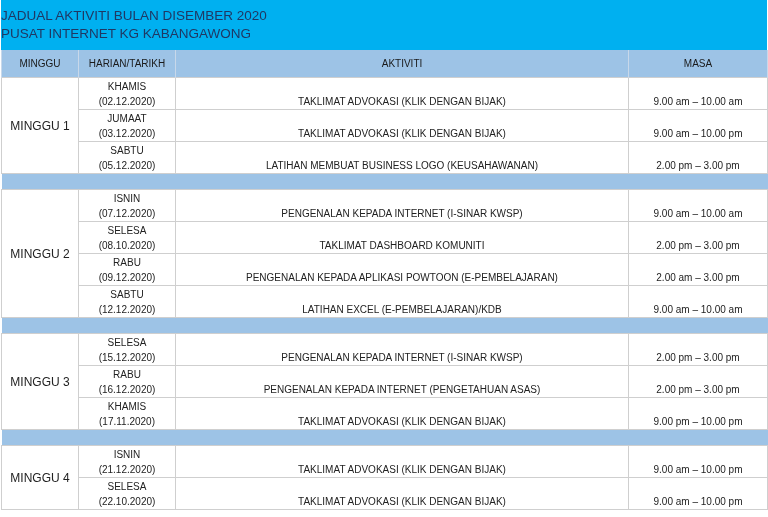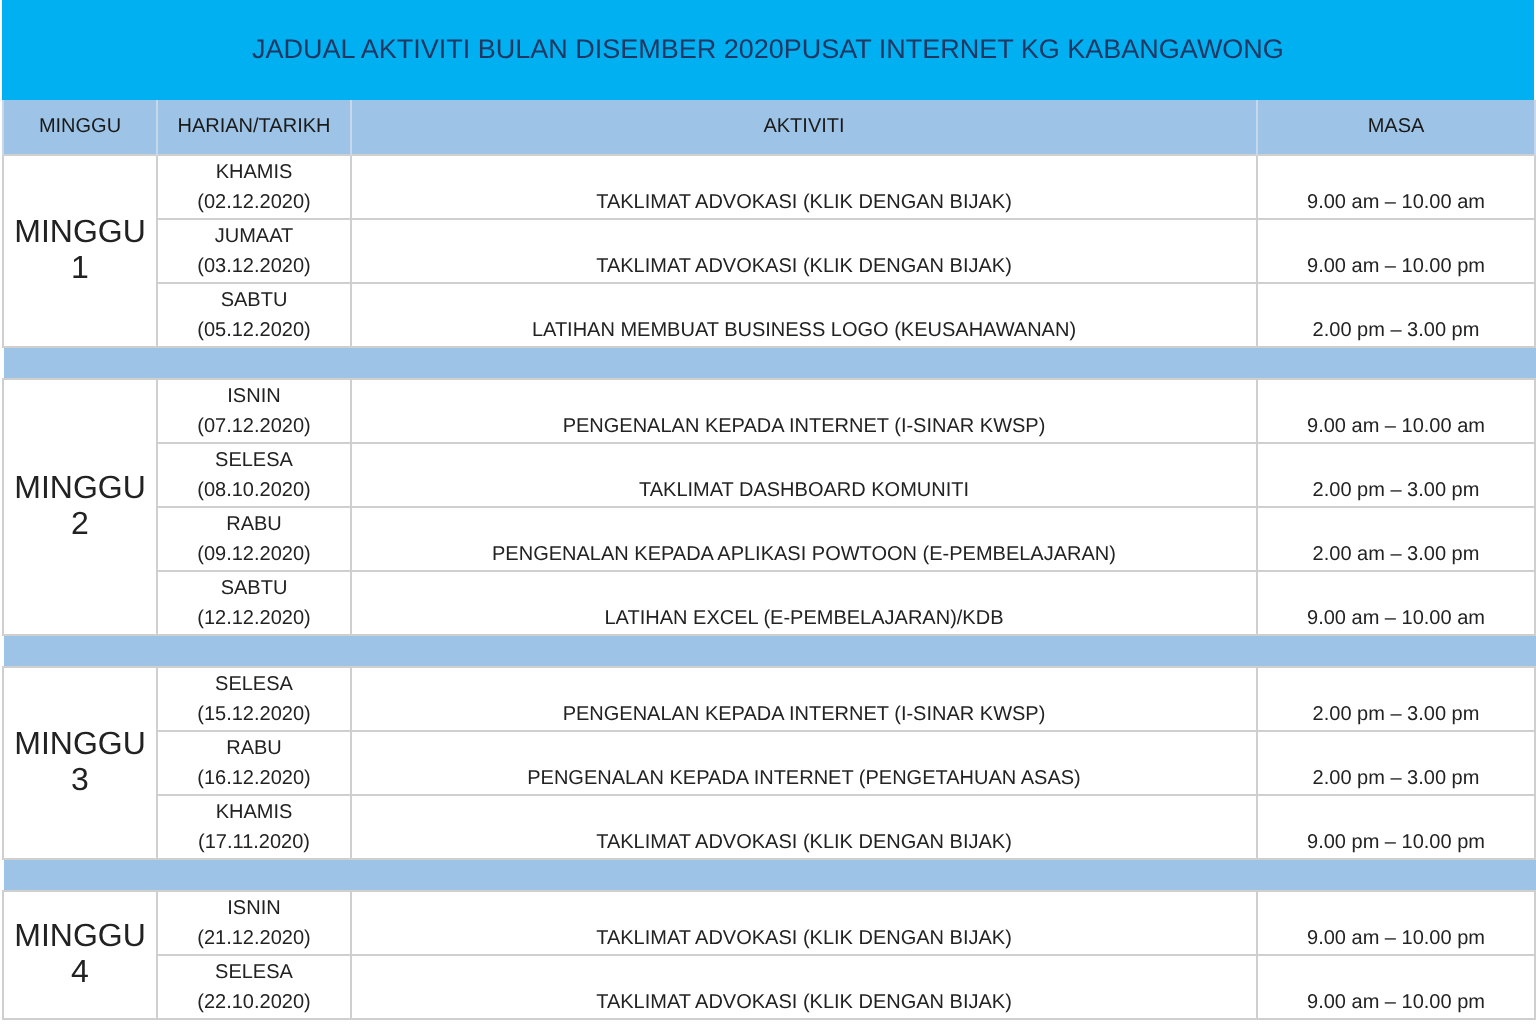--- a/index.html
+++ b/index.html
@@ -1,22 +1,22 @@
 <!DOCTYPE html>
 <html><head>
 <meta charset="utf-8">
 <style>
   html, body { margin:0; padding:0; background:#ffffff; }
   body { width:768px; height:517px; overflow:hidden; font-family:"Liberation Sans", sans-serif; }
   .sheet { position:relative; width:766px; margin-left:1px; }
-  .title { background:#00b0f0; height:50px; display:flex; flex-direction:row; align-items:center; justify-content:center; color:#1f3864; font-size:13.5px; line-height:18px; letter-spacing:0px; }
+  .title { background:#00b0f0; height:50px; display:flex; flex-direction:column; justify-content:center; color:#1f3864; font-size:13.5px; line-height:18px; letter-spacing:0px; }
   table { border-collapse:collapse; width:766px; table-layout:fixed; font-size:10px; color:#222; }
   th { background:#9dc3e6; height:25px; font-weight:normal; font-size:10px; border-left:1px solid #c8d8ea; border-right:1px solid #c8d8ea; color:#1a1a1a; }
   td { border:1px solid #cfcfcf; text-align:center; padding:0; }
-  td.week { vertical-align:middle; font-size:16px; }
+  td.week { vertical-align:middle; font-size:12px; }
   td.day { height:31px; line-height:15px; vertical-align:middle;margin-left:39px; }
   td.act, td.time { vertical-align:bottom; padding-bottom:2px; font-size:10px;text-align:center; }
   tr.sep td { background:#9dc3e6; height:15px; border-left:none; border-right:none; }
   .day-name, .day-date { display:block; }
 </style>
 </head>
 <body>
 
 <div class="sheet">
   <div class="title">

